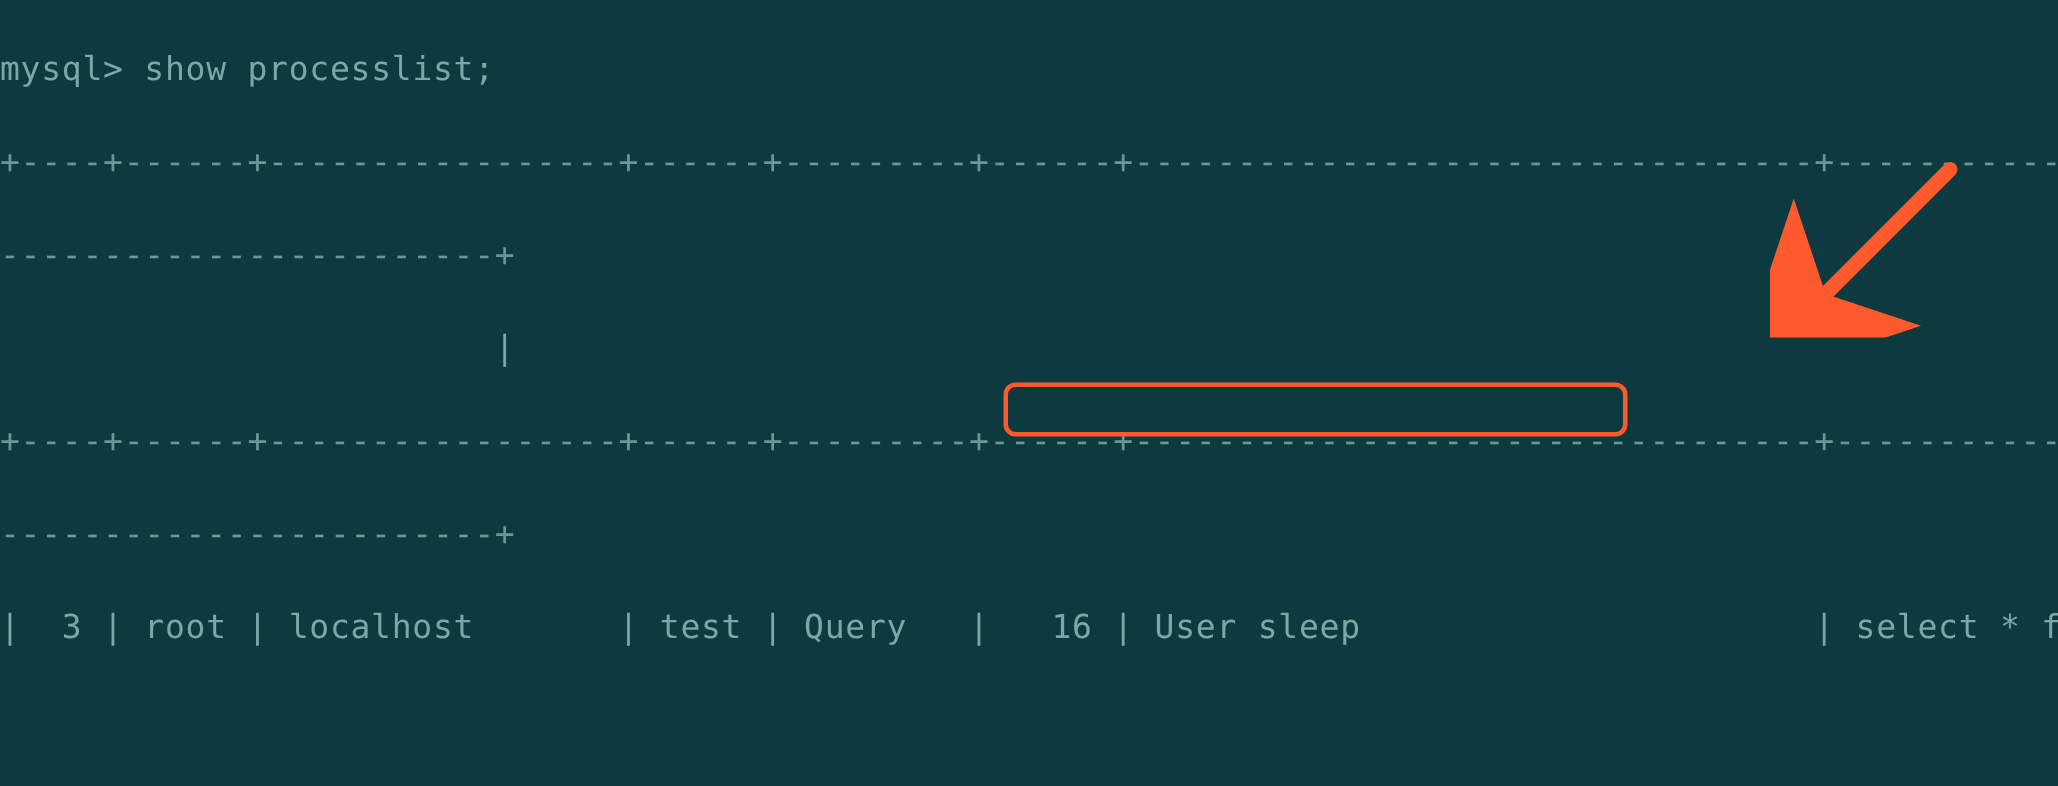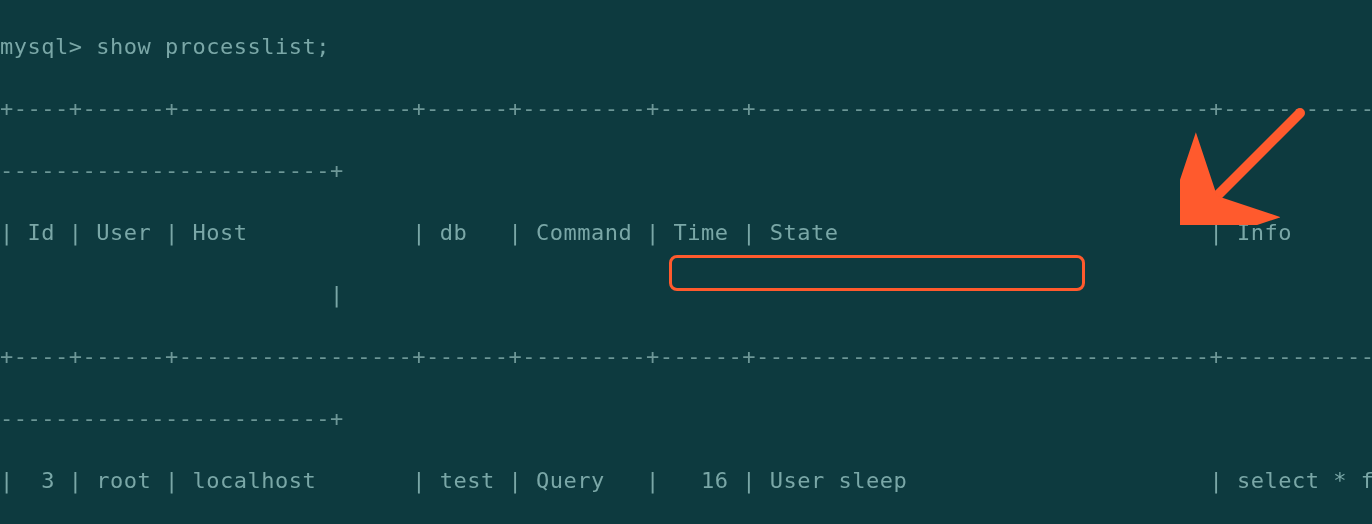--- a/index.html
+++ b/index.html
@@ -38,21 +38,20 @@
     pointer-events: none;
   }
 </style>
 </head>
 <body>
 
 <div class="term">
 <div class="line"><span>mysql&gt;</span> <span>show processlist;</span></div>
 <div class="line sep">+----+------+-----------------+------+---------+------+---------------------------------+-----------------------------------------------+</div>
 <div class="line sep">------------------------+</div>
-<div class="line">| Id | User | Host            | db   | Command | Time | State                           | Info</div>
 <div class="line">                        |</div>
 <div class="line sep">+----+------+-----------------+------+---------+------+---------------------------------+-----------------------------------------------+</div>
 <div class="line sep">------------------------+</div>
 <div class="line">|  3 | root | localhost       | test | Query   |   16 | User sleep                      | select * from user</div>
 
 
 
 
 
 

